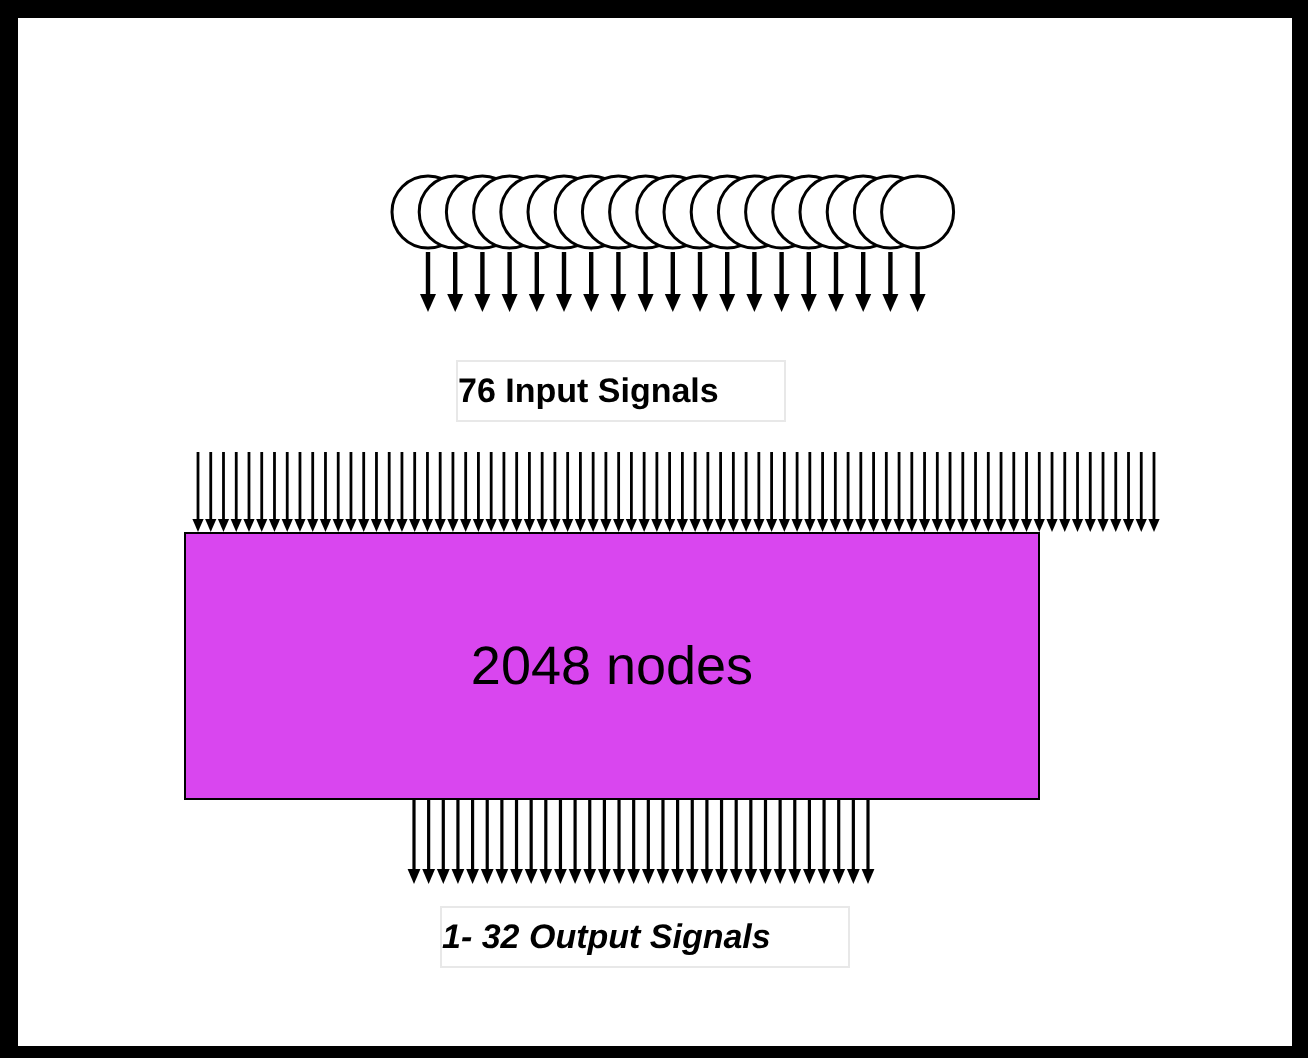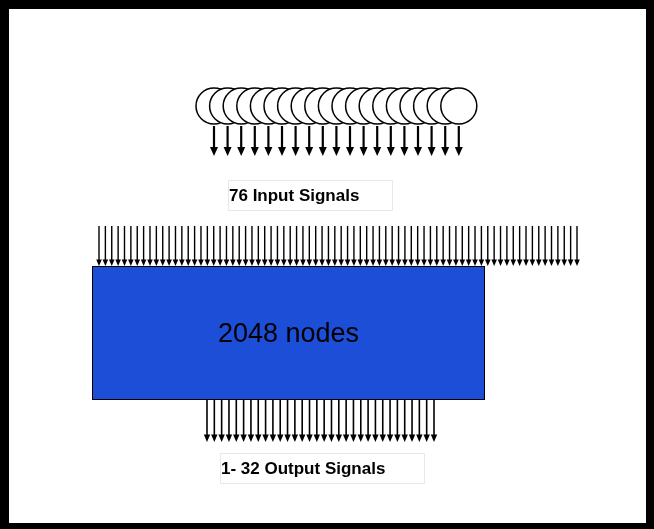--- a/index.html
+++ b/index.html
@@ -61,30 +61,31 @@
     left: 228px;
     top: 180px;
     width: 165px;
     height: 31px;
   }
   #output-label-box {
     left: 220px;
     top: 453px;
     width: 205px;
     height: 31px;
+    font-style: italic;
   }
   #node-box {
     position: absolute;
     left: 92px;
     top: 266px;
-    width: 393px;
+    width: 428px;
     height: 134px;
     box-sizing: border-box;
     border: 1.6px solid #000000;
-    background: #1d4ed8;
+    background: #d946ef;
     display: flex;
     align-items: center;
     justify-content: center;
   }
   #node-box-text {
     font-size: 27px;
     font-weight: normal;
     color: #000000;
     white-space: nowrap;
   }

